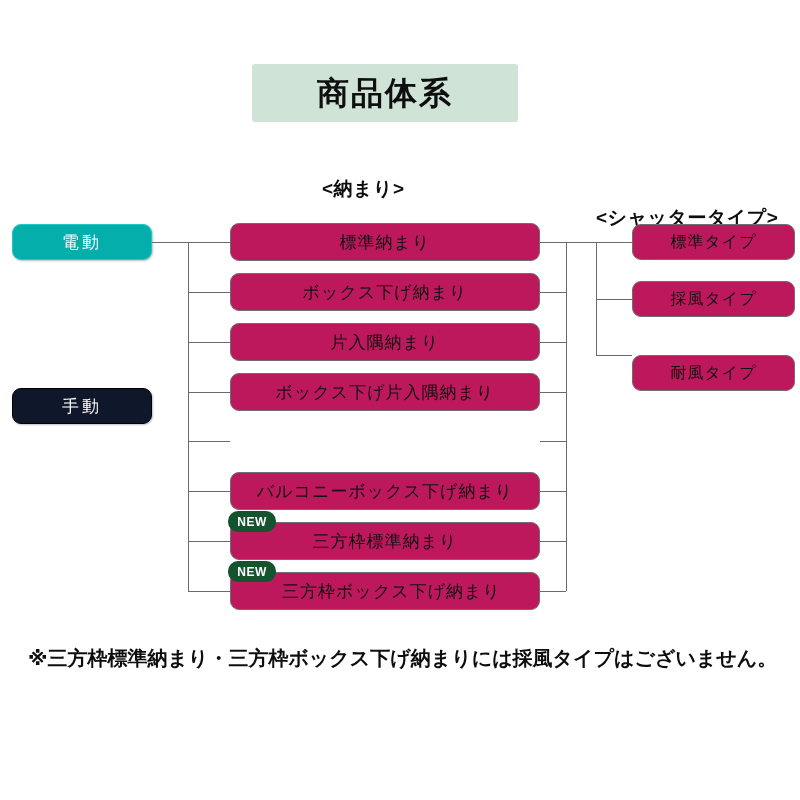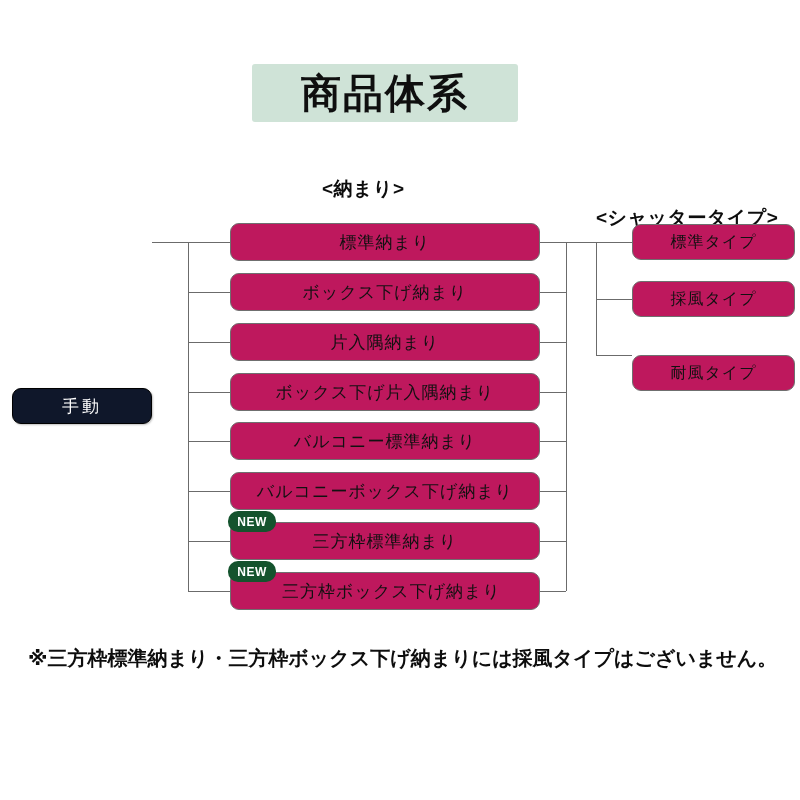--- a/index.html
+++ b/index.html
@@ -25,21 +25,21 @@
     top: 64px;
     width: 266px;
     height: 58px;
     background: #cfe3d7;
     border-radius: 3px;
     display: flex;
     align-items: center;
     justify-content: center;
   }
   #title-text {
-    font-size: 40px;
+    font-size: 32px;
     font-weight: bold;
     color: #0f0f0f;
     letter-spacing: 2px;
     line-height: 1;
   }
 
   
   .col-header {
     position: absolute;
     font-size: 19px;
@@ -149,20 +149,23 @@
 
 <div id="page">
 
   <div id="title-banner">
     <span id="title-text">商品体系</span>
   </div>
 
   <div class="col-header" id="header-osamari">&lt;納まり&gt;</div>
   <div class="col-header" id="header-shutter">&lt;シャッタータイプ&gt;</div>
 
+  <div class="drive-btn" id="drive-denki">
+    <span>電動</span>
+  </div>
   <div class="drive-btn" id="drive-shudo">
     <span>手動</span>
   </div>
 
   <div class="line line-h" style="left:152px; top:242px; width:36px;"></div>
 
   <div class="line line-v" style="left:188px; top:242px; height:349px;"></div>
 
   <div class="line line-h" style="left:188px; top:242px; width:42px;"></div>
   <div class="line line-h" style="left:188px; top:292px; width:42px;"></div>
@@ -197,23 +200,20 @@
   </div>
   <div class="node-box osamari-box" style="top:273px;">
     <span>ボックス下げ納まり</span>
   </div>
   <div class="node-box osamari-box" style="top:323px;">
     <span>片入隅納まり</span>
   </div>
   <div class="node-box osamari-box" style="top:373px;">
     <span>ボックス下げ片入隅納まり</span>
   </div>
-  <div class="node-box osamari-box" style="top:422px;">
-    <span>バルコニー標準納まり</span>
-  </div>
   <div class="node-box osamari-box" style="top:472px;">
     <span>バルコニーボックス下げ納まり</span>
   </div>
   <div class="node-box osamari-box" style="top:522px;">
     <span>三方枠標準納まり</span>
   </div>
   <div class="node-box osamari-box" style="top:572px;padding-left:13px;">
     <span>三方枠ボックス下げ納まり</span>
   </div>
 

